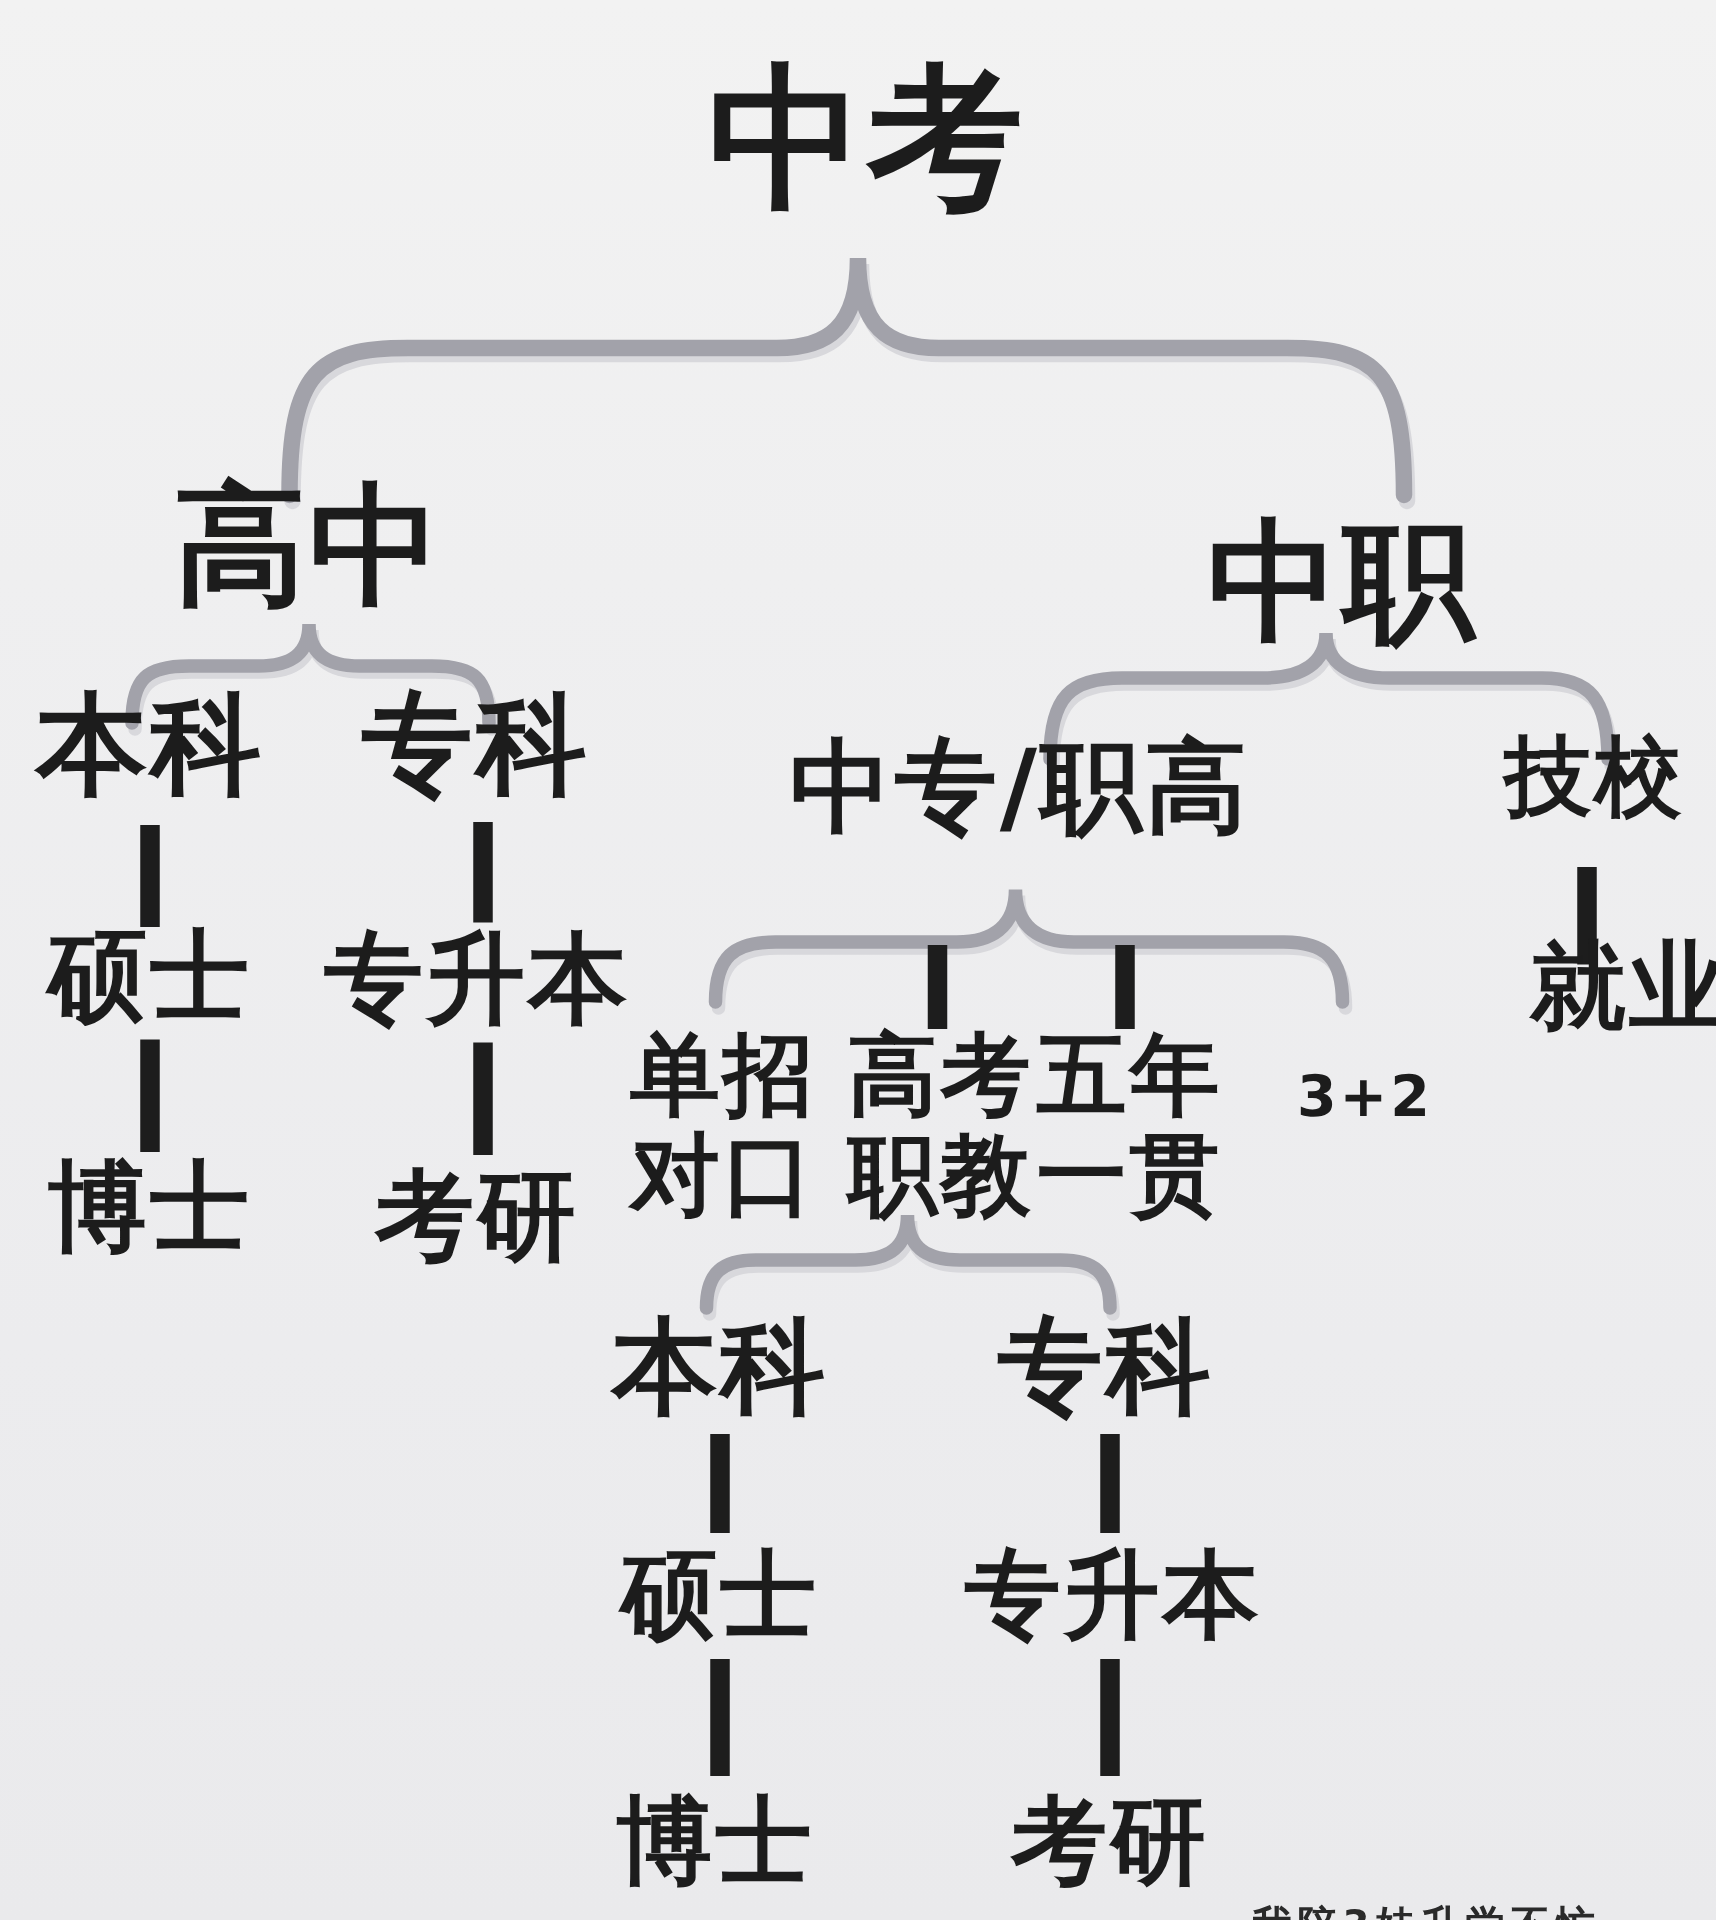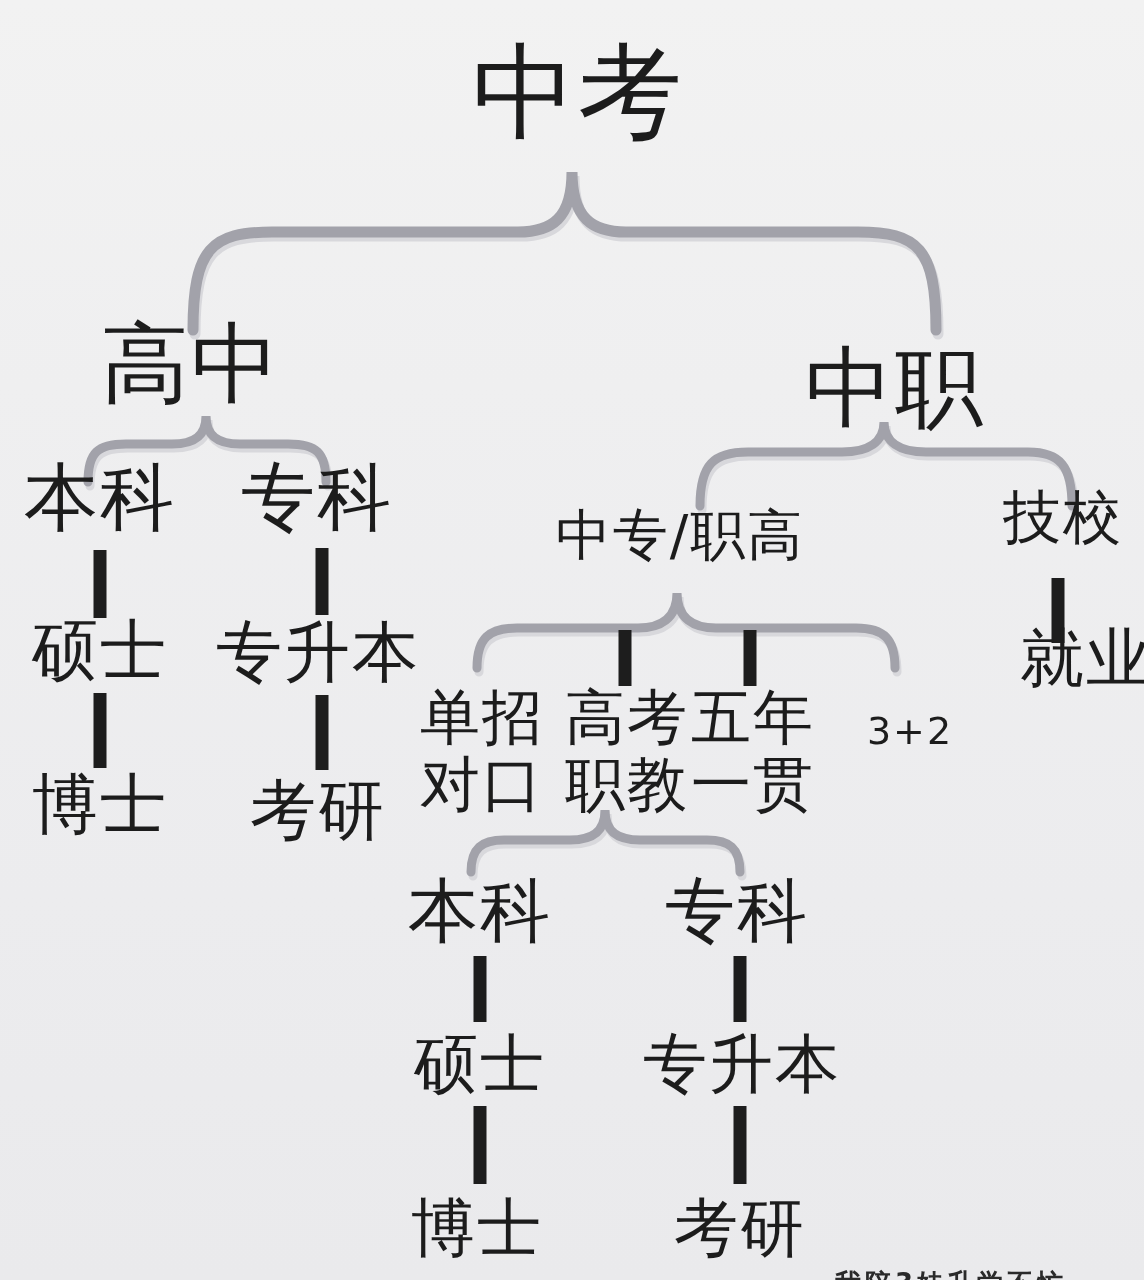--- a/index.html
+++ b/index.html
@@ -6,21 +6,21 @@
   #canvas{
     position:relative;
     width:1144px;height:1280px;
     overflow:hidden;
     background:linear-gradient(180deg,#f2f2f2 0%,#efeff0 30%,#ececee 70%,#eaeaec 100%);
     font-family:"DejaVu Sans",sans-serif;
   }
   .label{
     position:absolute;
     transform:translateX(-50%);
-    font-weight:400;
+    font-weight:700;
     color:#1c1c1c;
     white-space:nowrap;
     text-align:right;
     line-height:1.0;
     letter-spacing:2px;
   }
   .two-line{line-height:1.12;}
   #lines{position:absolute;left:0;top:0;width:1144px;height:1280px;}
   .brace-hi{stroke:#d8d8dc;fill:none;stroke-linecap:round;}
   .brace{stroke:#a2a2aa;fill:none;stroke-linecap:round;}
@@ -61,30 +61,30 @@
     <line class="bar" x1="625" y1="630" x2="625" y2="686"></line>
     <line class="bar" x1="750" y1="630" x2="750" y2="686"></line>
     <line class="bar" x1="480" y1="956" x2="480" y2="1022"></line>
     <line class="bar" x1="480" y1="1106" x2="480" y2="1184"></line>
     <line class="bar" x1="740" y1="956" x2="740" y2="1022"></line>
     <line class="bar" x1="740" y1="1106" x2="740" y2="1184"></line>
   </svg>
 
   <div class="label" style="left:578px;top:40px;font-size:104px;">中考</div>
 
-  <div class="label" style="left:191px;top:320px;font-size:88px;">高中</div>
+  <div class="label" style="left:206px;top:320px;font-size:88px;">高中</div>
   <div class="label" style="left:100px;top:460px;font-size:74px;">本科</div>
   <div class="label" style="left:317px;top:460px;font-size:74px;">专科</div>
   <div class="label" style="left:100px;top:618px;font-size:66px;">硕士</div>
   <div class="label" style="left:100px;top:772px;font-size:66px;">博士</div>
   <div class="label" style="left:318px;top:620px;font-size:66px;">专升本</div>
   <div class="label" style="left:318px;top:778px;font-size:66px;">考研</div>
 
   <div class="label" style="left:895px;top:344px;font-size:88px;">中职</div>
-  <div class="label" style="left:680px;top:492px;font-size:55px;margin-top:16px;">中专/职高</div>
+  <div class="label" style="left:680px;top:492px;font-size:68px;">中专/职高</div>
   <div class="label" style="left:1063px;top:488px;font-size:58px;">技校</div>
   <div class="label" style="left:1066px;top:626px;font-size:64px;margin-left:20px;">就业</div>
 
   <div class="label two-line" style="left:482px;top:684px;font-size:60px;">
     <div>单招</div>
     <div>对口</div>
   </div>
   <div class="label two-line" style="left:627px;top:684px;font-size:60px;">
     <div>高考</div>
     <div>职教</div>

